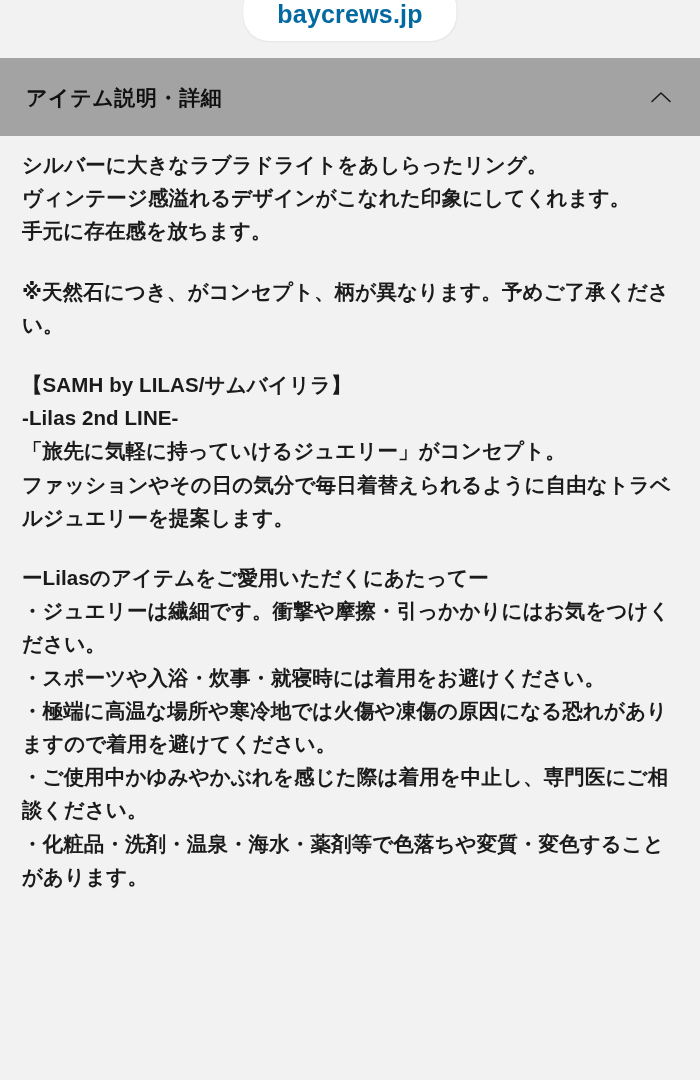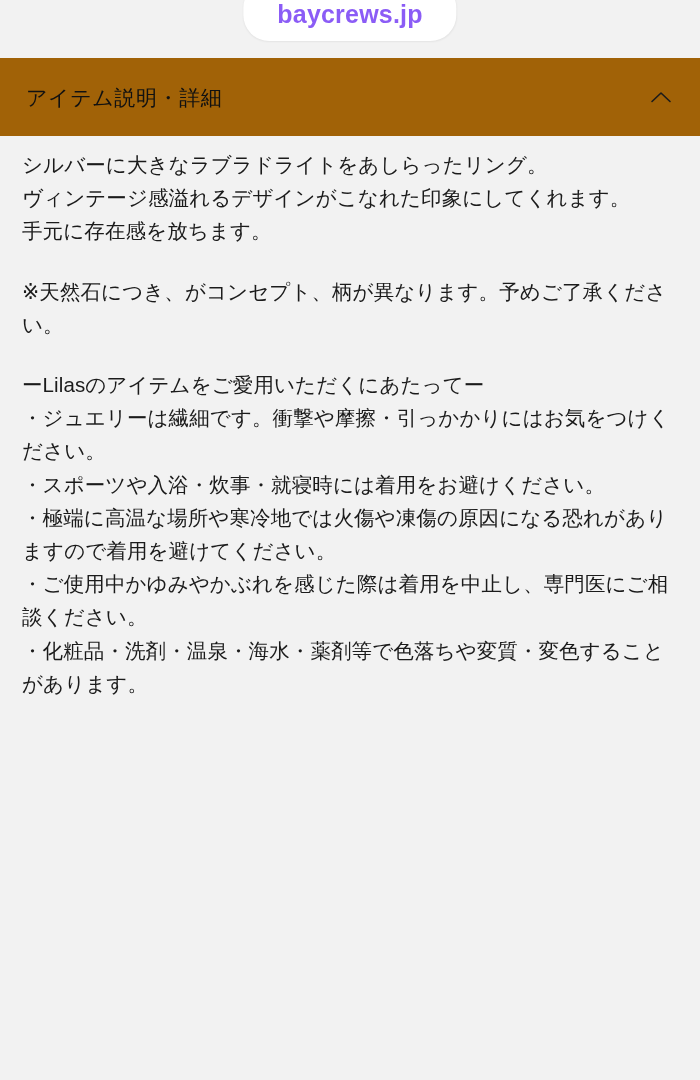--- a/index.html
+++ b/index.html
@@ -28,31 +28,32 @@
     top: -18px;
     background: #ffffff;
     border-radius: 26px;
     padding: 20px 34px 14px 34px;
     box-shadow: 0 1px 2px rgba(0,0,0,0.06);
   }
   .url-pill .domain {
     font-size: 25px;
     font-weight: bold;
     letter-spacing: 0.2px;
-    color: #8b5cf6;
+    color: #0369a1;
     line-height: 1;
   }
 
   
   .section-header {
     display: flex;
     align-items: center;
     justify-content: space-between;
     padding: 26px 26px 24px 26px;
-    background: #a16207;
+    background: #a3a3a3;
+    font-weight: bold;
   }
   .section-title {
     font-size: 21px;
     letter-spacing: 0.6px;
     color: #111;
   }
   .chevron {
     width: 26px;
     height: 26px;
     display: block;
@@ -64,20 +65,21 @@
     padding: 12px 22px 0 22px;
     background: #f2f2f2;
   }
   .para {
     font-size: 20.5px;
     line-height: 1.62;
     color: #1b1b1b;
     margin: 0 0 27px 0;
     white-space: pre-wrap;
     letter-spacing: 0.1px;
+    font-weight: bold;
   }
   .para:last-child { margin-bottom: 8px; }
 </style>
 </head>
 <body>
 
 <div class="url-bar">
   <div class="url-pill">
     <div class="domain">baycrews.jp</div>
   </div>
@@ -90,19 +92,23 @@
       <path d="M4 16.5 L13 8 L22 16.5" fill="none" stroke="#1b1b1b" stroke-width="1.6" stroke-linecap="round" stroke-linejoin="round"></path>
     </svg>
   </span>
 </div>
 
 <div class="content">
   <p class="para">シルバーに大きなラブラドライトをあしらったリング。
 ヴィンテージ感溢れるデザインがこなれた印象にしてくれます。
 手元に存在感を放ちます。</p>
   <p class="para">※天然石につき、がコンセプト、柄が異なります。予めご了承ください。</p>
+  <p class="para">【SAMH by LILAS/サムバイリラ】
+-Lilas 2nd LINE-
+「旅先に気軽に持っていけるジュエリー」がコンセプト。
+ファッションやその日の気分で毎日着替えられるように自由なトラベルジュエリーを提案します。</p>
   <p class="para">ーLilasのアイテムをご愛用いただくにあたってー
 ・ジュエリーは繊細です。衝撃や摩擦・引っかかりにはお気をつけください。
 ・スポーツや入浴・炊事・就寝時には着用をお避けください。
 ・極端に高温な場所や寒冷地では火傷や凍傷の原因になる恐れがありますので着用を避けてください。
 ・ご使用中かゆみやかぶれを感じた際は着用を中止し、専門医にご相談ください。
 ・化粧品・洗剤・温泉・海水・薬剤等で色落ちや変質・変色することがあります。</p>
 </div>
 
 </body></html>

